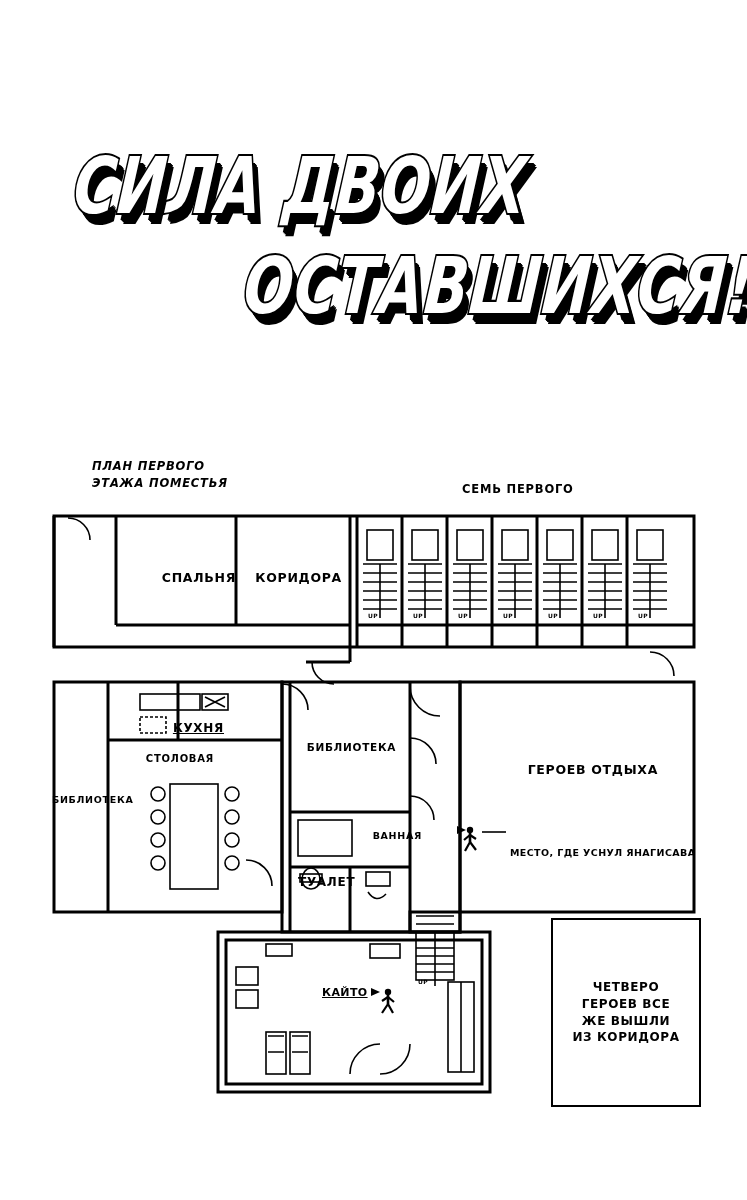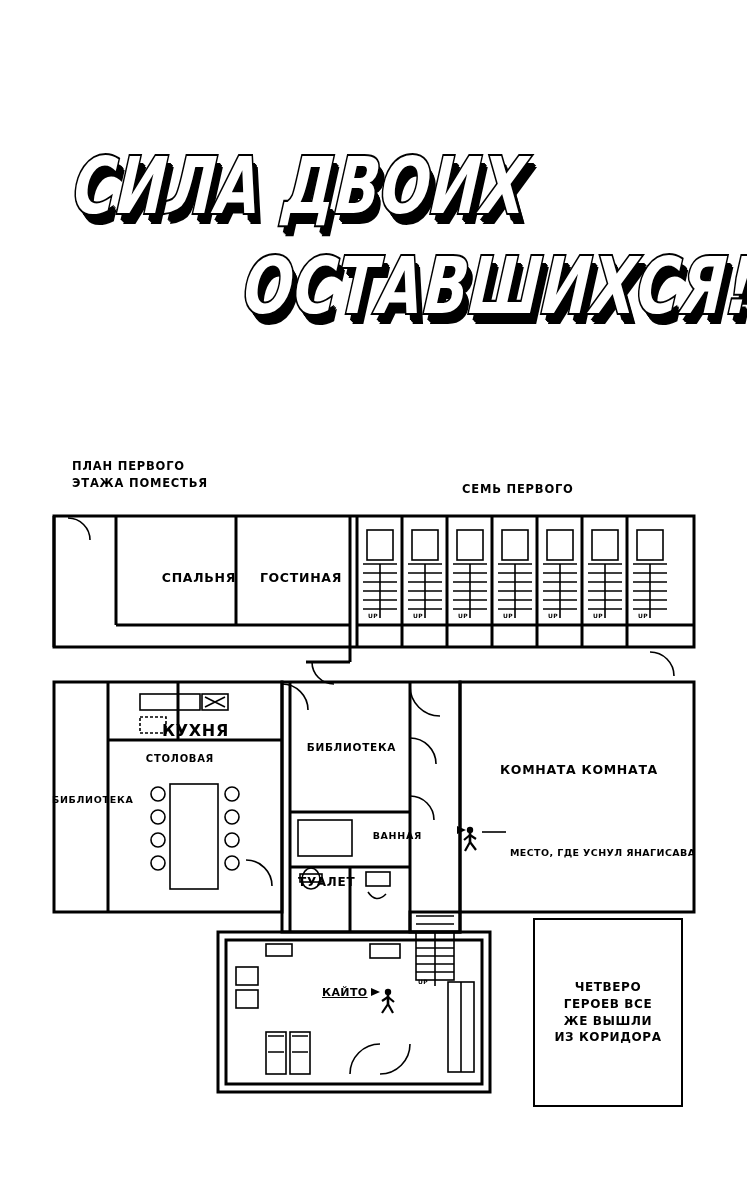--- a/index.html
+++ b/index.html
@@ -55,21 +55,21 @@
   
   .plan-caption {
     position: absolute;
     font-family: "DejaVu Sans", sans-serif;
     font-weight: bold;
     font-size: 11.5px;
     letter-spacing: 0.8px;
     line-height: 1.45;
     white-space: pre-line;
   }
-  #caption-left { left: 72px; top: 458px; }
+  #caption-left { left: 92px; top: 458px; font-style: italic; }
   #caption-right { left: 462px; top: 481px; }
 
   
   .plan {
     position: absolute;
     left: 50px; top: 512px;
     width: 650px;
     height: 600px;
   }
   .plan svg { display: block; }
@@ -80,21 +80,21 @@
     font-weight: bold;
     letter-spacing: 0.7px;
     text-align: right;
     white-space: pre-line;
     line-height: 1.35;
   }
 
   
   .note-box {
     position: absolute;
-    left: 533px; top: 918px;
+    left: 551px; top: 918px;
     width: 146px;
     height: 185px;
     border: 2px solid #000;
     background: #fff;
     display: flex;
     align-items: center;
     justify-content: center;
   }
   .note-box-text {
     font-family: "DejaVu Sans", sans-serif;
@@ -291,28 +291,28 @@
       <path d="M416 318 l-9 -4 l0 8 Z"></path>
       <path d="M330 480 l-9 -4 l0 8 Z"></path>
     </g>
 
     <g stroke="#000" stroke-width="1.6" fill="none">
       <path d="M432 320 H 456"></path>
     </g>
   </svg>
 
   <div class="room-label" style="left:96px; top:58px; width:90px; font-size:12.5px;">СПАЛЬНЯ</div>
-  <div class="room-label" style="left:198px; top:58px; width:94px; font-size:12.5px;">ГОСТИНАЯ</div>
+  <div class="room-label" style="left:198px; top:58px; width:94px; font-size:12.5px;">КОРИДОРА</div>
   <div class="room-label" style="left:2px; top:282px; width:58px; font-size:9.5px;">БИБЛИОТЕКА</div>
-  <div class="room-label" style="left:112px; top:208px; width:62px; font-size:16px;">КУХНЯ</div>
+  <div class="room-label" style="left:112px; top:208px; width:62px; font-size:12px;text-decoration:underline;">КУХНЯ</div>
   <div class="room-label" style="left:92px; top:240px; width:72px; font-size:10px;">СТОЛОВАЯ</div>
   <div class="room-label" style="left:254px; top:228px; width:92px; font-size:10.5px;">БИБЛИОТЕКА</div>
   <div class="room-label" style="left:304px; top:318px; width:68px; font-size:9.5px;">ВАННАЯ</div>
   <div class="room-label" style="left:248px; top:362px; width:46px; font-size:12px;">ТУАЛЕТ</div>
-  <div class="room-label" style="left:448px; top:250px; width:160px; font-size:12.5px;">КОМНАТА КОМНАТА</div>
+  <div class="room-label" style="left:448px; top:250px; width:160px; font-size:12.5px;">ГЕРОЕВ ОТДЫХА</div>
 
   <div class="annot" style="left:318px; top:100px; font-size:6px;">UP</div>
   <div class="annot" style="left:363px; top:100px; font-size:6px;">UP</div>
   <div class="annot" style="left:408px; top:100px; font-size:6px;">UP</div>
   <div class="annot" style="left:453px; top:100px; font-size:6px;">UP</div>
   <div class="annot" style="left:498px; top:100px; font-size:6px;">UP</div>
   <div class="annot" style="left:543px; top:100px; font-size:6px;">UP</div>
   <div class="annot" style="left:588px; top:100px; font-size:6px;">UP</div>
   <div class="annot" style="left:368px; top:466px; font-size:6px;">UP</div>
 

